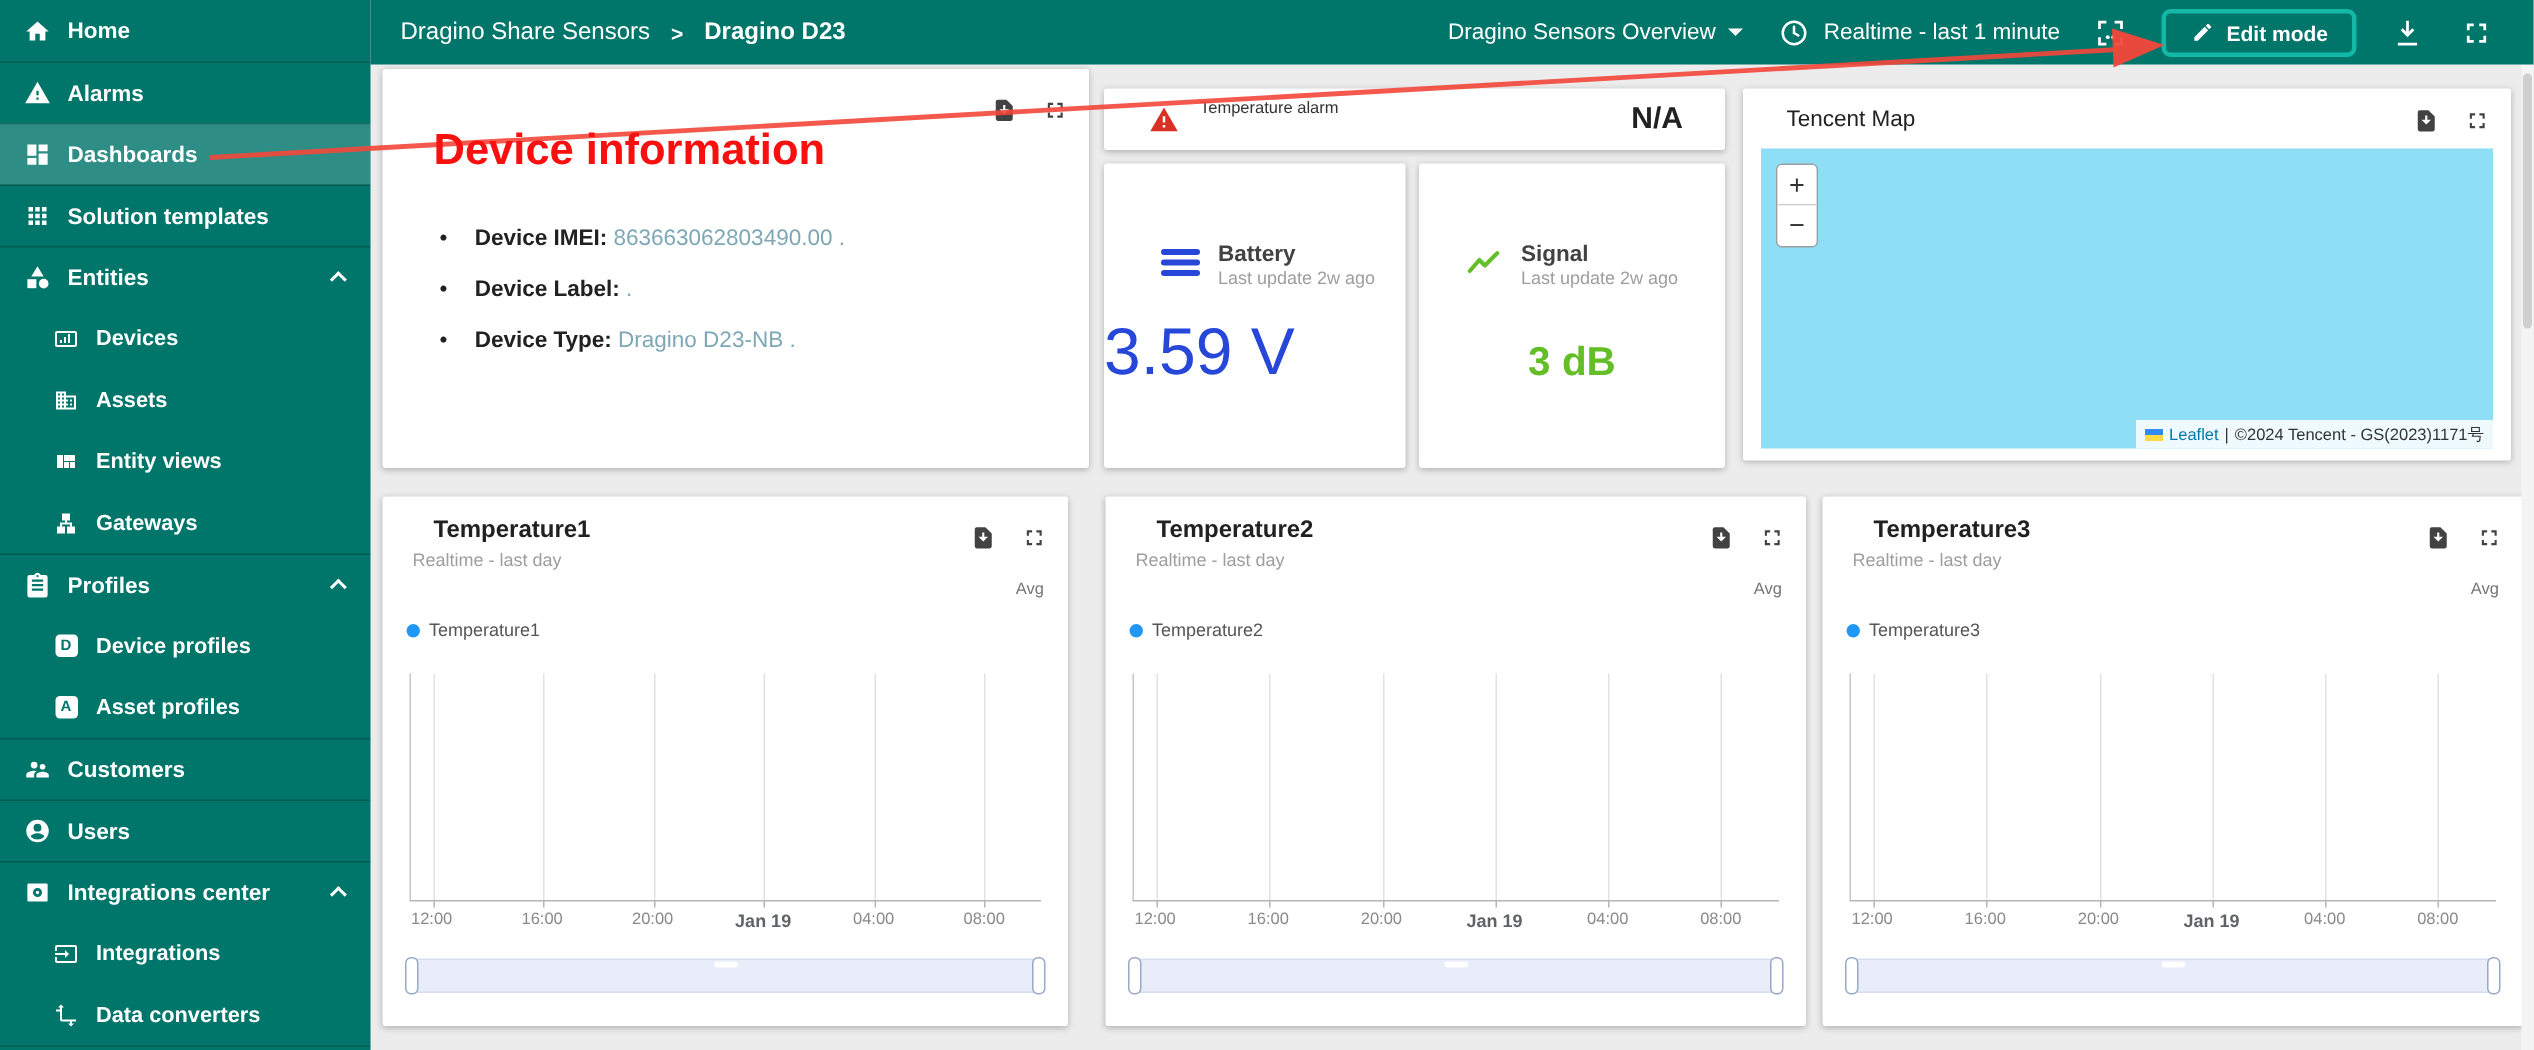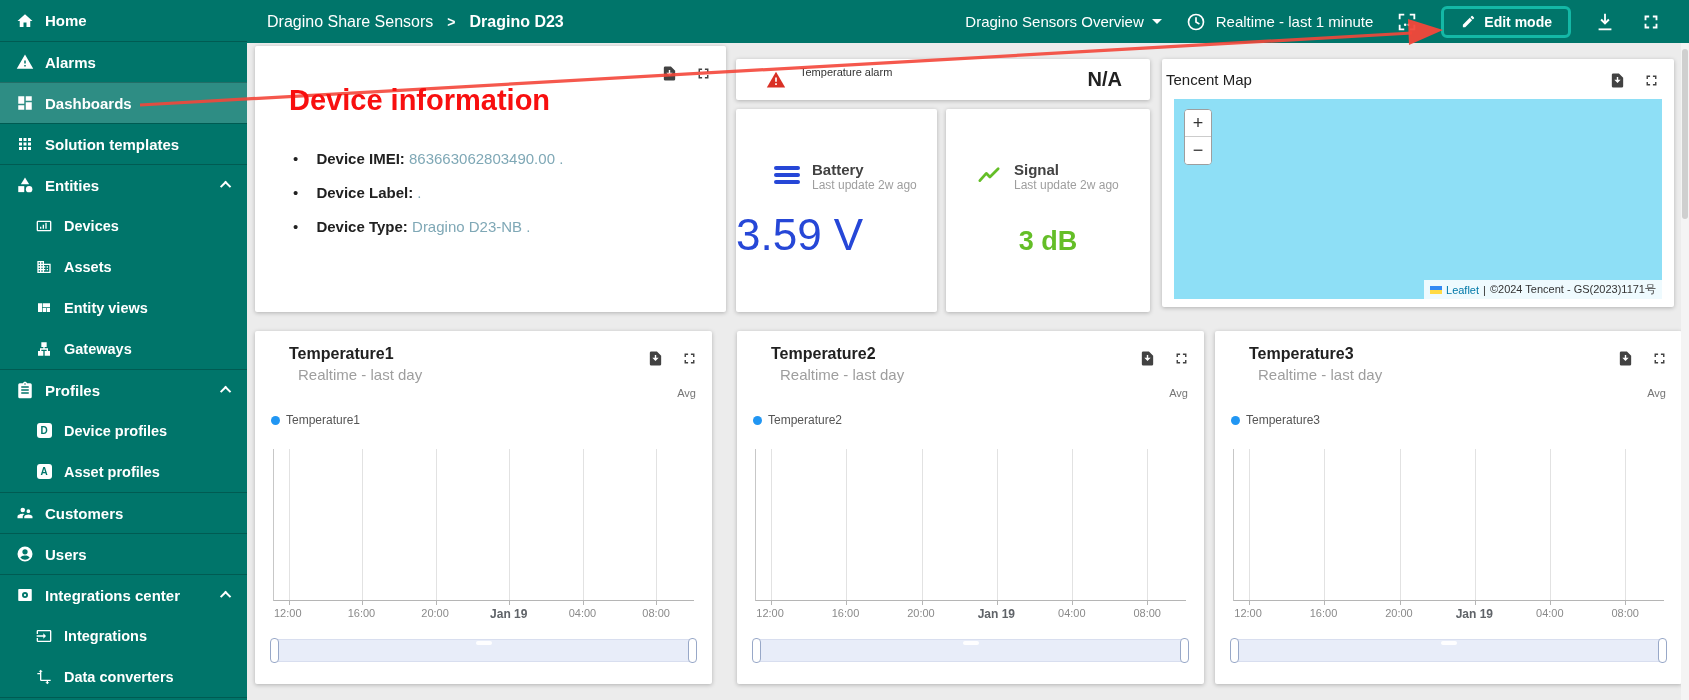--- a/index.html
+++ b/index.html
@@ -64,39 +64,39 @@
   .kpi-sub { font-size:12px; color:#9e9e9e; }
   .battery-card { left:489px; top:66px; width:201px; height:203px; }
   .battery-bars div { width:26px; height:4px; border-radius:2px; background:#2647d7; margin-bottom:3px; }
   .battery-value { text-align:left; margin-top:18px; font-size:44px; font-weight:500; color:#2647d7; }
   .signal-card { left:699px; top:66px; width:204px; height:203px; }
   .signal-card .kpi-head { margin-left:30px; }
   .signal-value { text-align:center; margin-top:34px; font-size:27px; font-weight:700; color:#64be27; }
 
   
   .map-card { left:915px; top:16px; width:512px; height:248px; }
-  .map-title { font-size:15px; color:#212121; margin:12px 0 0 4px; }
+  .map-title { font-size:15px; color:#212121; margin:12px 0 0 29px; }
   .map-area { position:absolute; left:12px; right:12px; top:40px; bottom:8px; background:#8edff6; }
   .zoom-ctrl { position:absolute; left:10px; top:10px; width:28px; border:1px solid #9e9e9e;
     border-radius:4px; overflow:hidden; background:#fff; }
   .zoom-btn { height:27px; display:flex; align-items:center; justify-content:center;
     font-size:18px; color:#333; cursor:pointer; background:#fff; }
   .zoom-btn:first-child { border-bottom:1px solid #ccc; }
   .map-attr { position:absolute; right:0; bottom:0; background:rgba(255,255,255,0.85);
     font-size:11px; padding:2px 6px; display:flex; align-items:center; gap:4px; color:#333; }
   .flag { width:12px; height:8px; display:inline-block; background:linear-gradient(#338af3 50%, #ffda44 50%); }
   .leaflet-link { color:#0078a8; text-decoration:none; }
 
   
   .chart-card { top:288px; height:353px; }
   .c1 { left:8px; width:457px; }
   .c2 { left:490px; width:467px; }
   .c3 { left:968px; width:467px; }
   .chart-title { font-size:16px; font-weight:700; color:#212121; margin:14px 0 0 34px; }
-  .chart-sub { font-size:15px; color:#9e9e9e; margin:3px 0 0 43px; }
+  .chart-sub { font-size:12px; color:#9e9e9e; margin:3px 0 0 20px; }
   .avg-label { position:absolute; right:16px; top:56px; font-size:11px; color:#757575; }
   .legend { position:absolute; left:16px; top:82px; display:flex; align-items:center; gap:6px;
     font-size:12px; color:#555; cursor:pointer; }
   .legend-dot { width:9px; height:9px; border-radius:50%; background:#2196f3; }
   .plot { position:absolute; left:18px; right:18px; top:118px; height:152px;
     border-left:1px solid #c7c7c7; border-bottom:1px solid #b5b5b5; }
   .gridline { position:absolute; top:0; bottom:0; width:1px; background:#e2e2e2; }
   .tickmark { position:absolute; bottom:-5px; width:1px; height:5px; background:#b5b5b5; }
   .xlabels { position:absolute; left:18px; right:18px; top:276px; height:16px; }
   .xlab { position:absolute; transform:translateX(-50%); font-size:11px; color:#8a8a8a; white-space:nowrap; }

